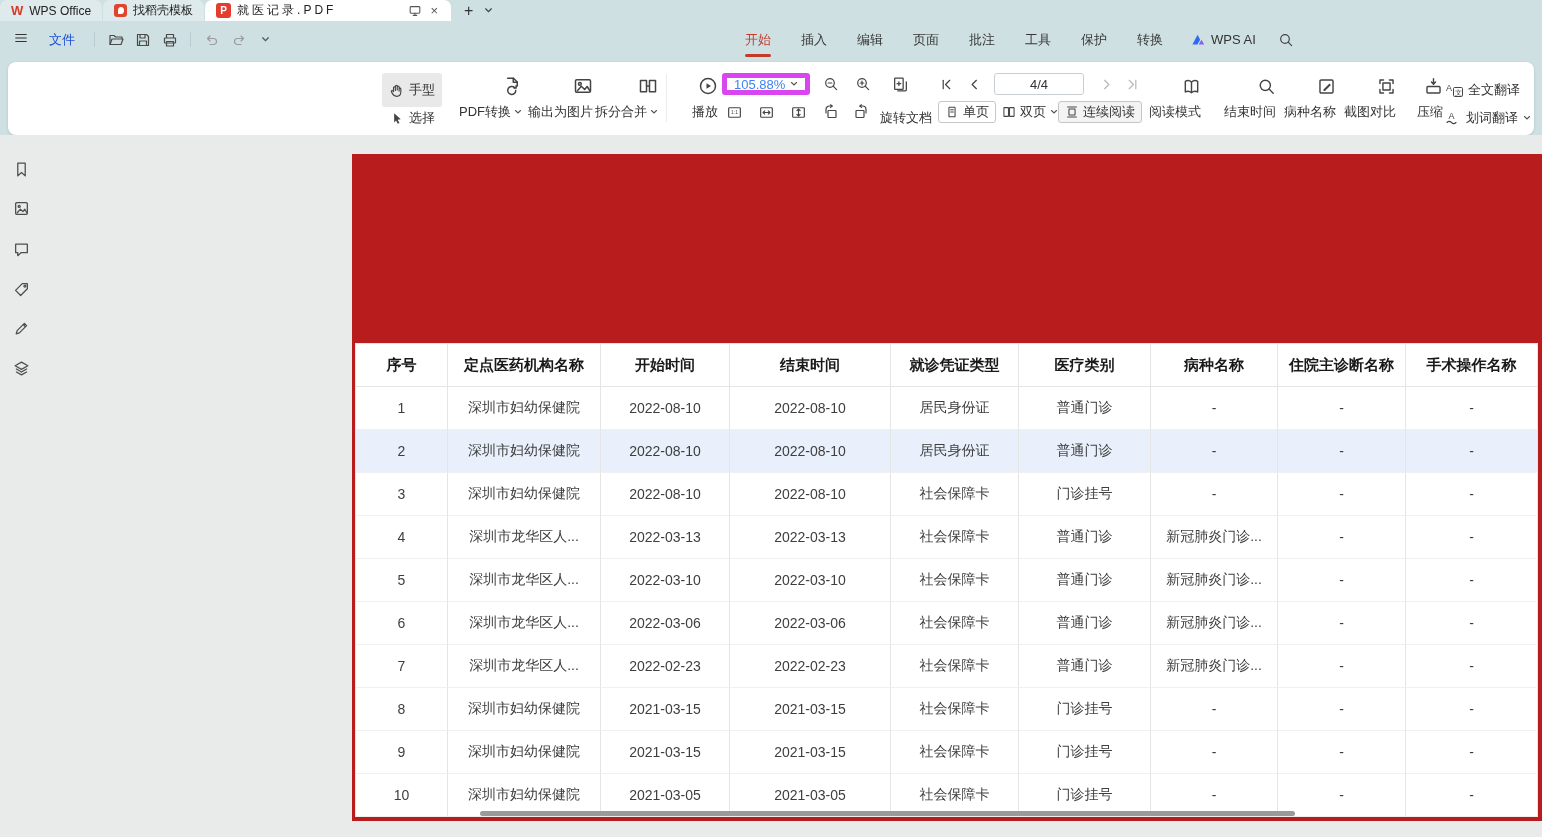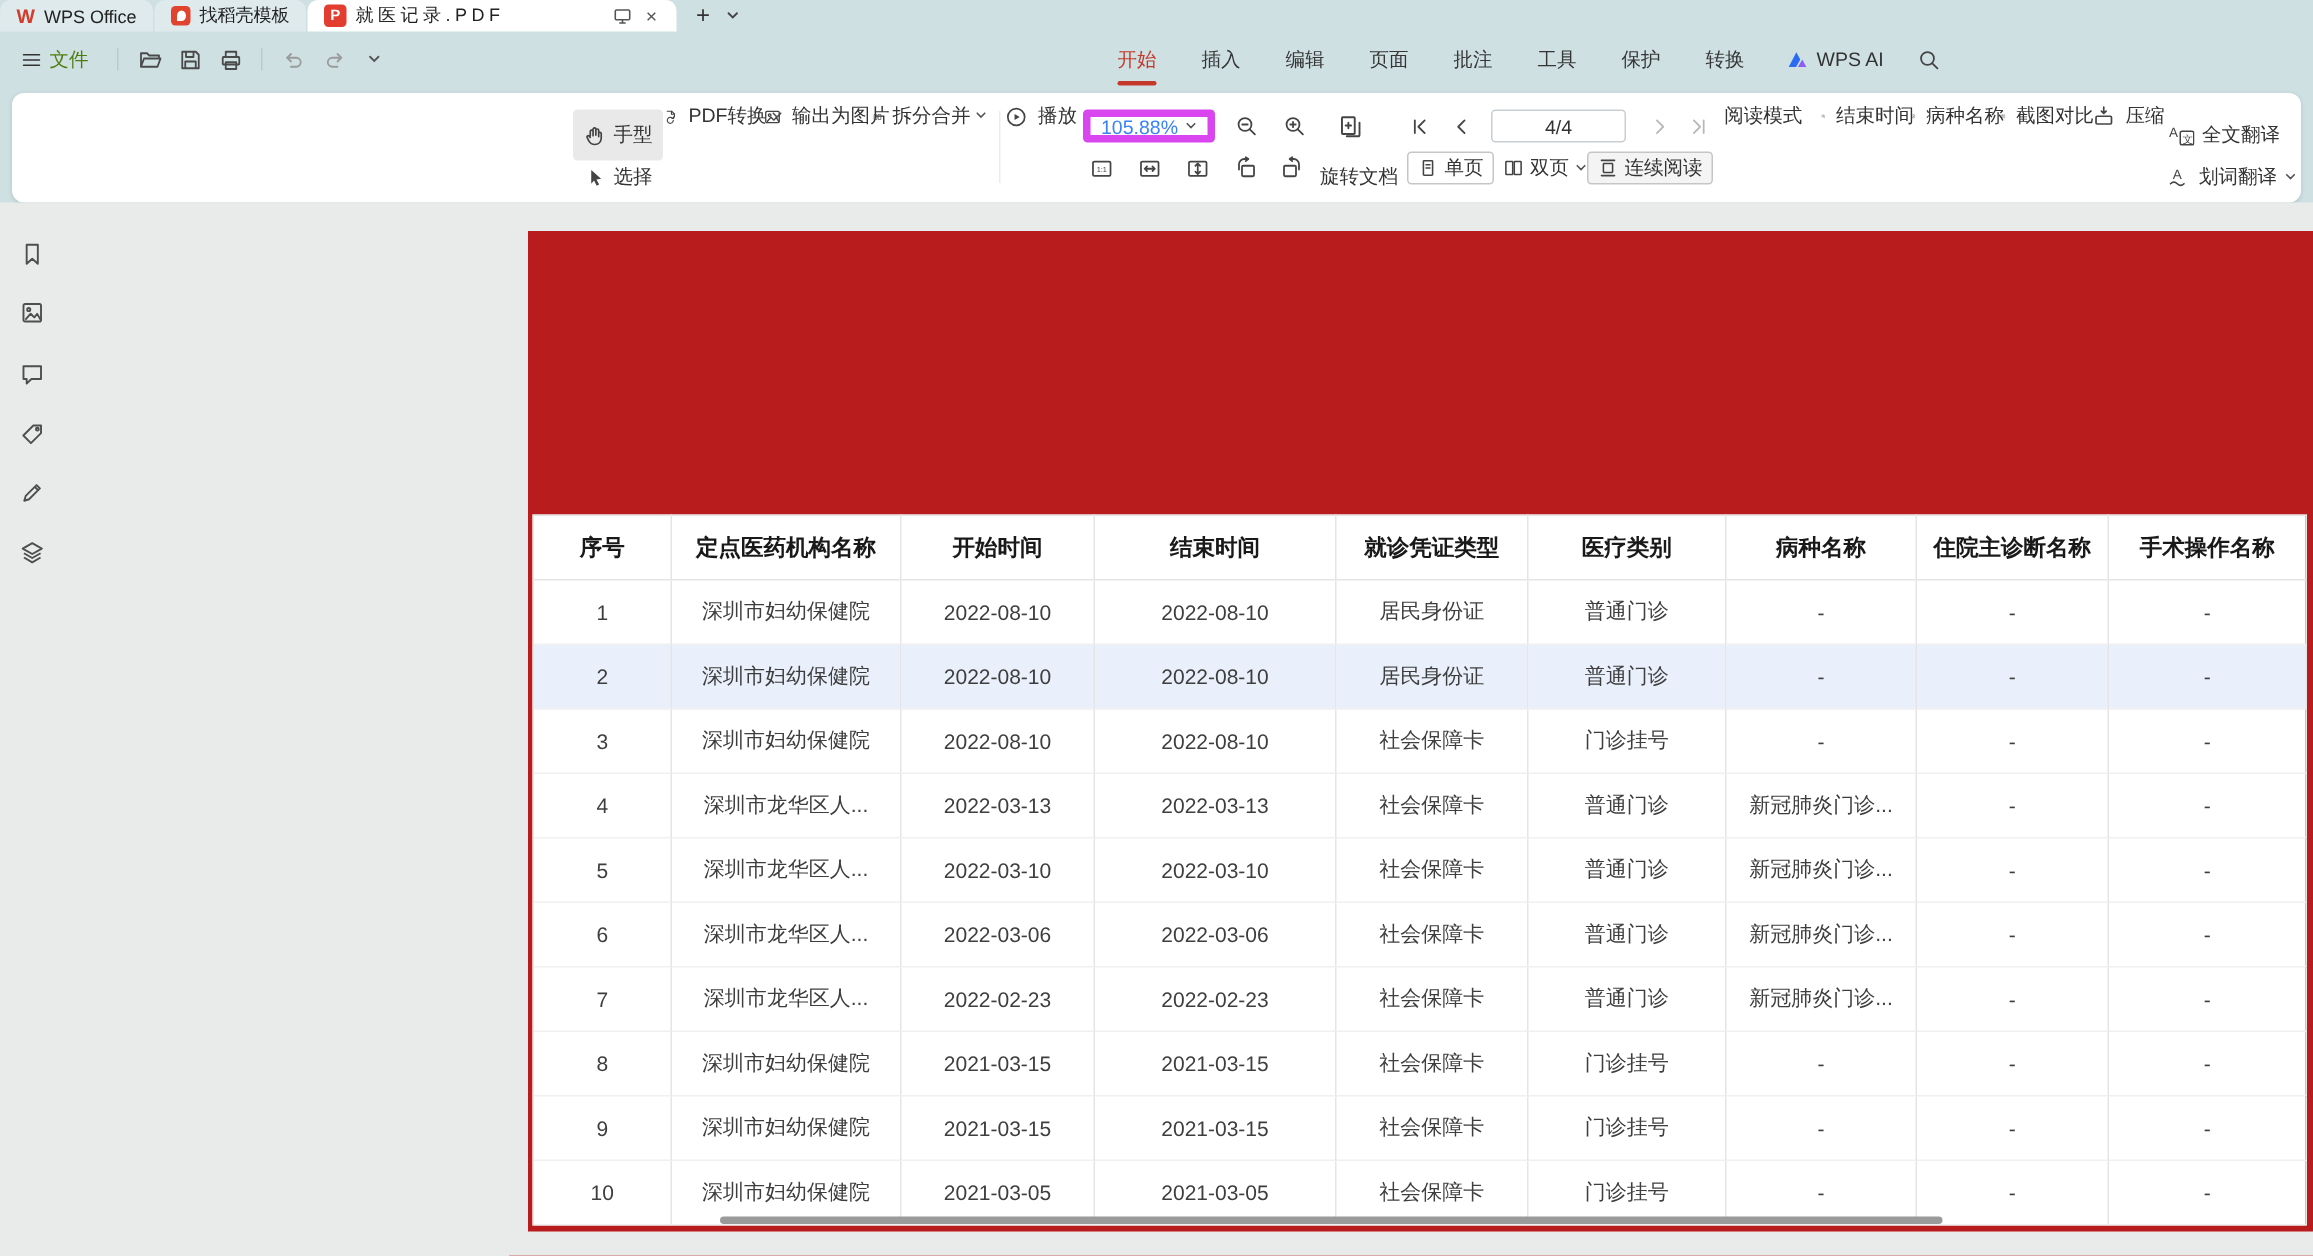--- a/index.html
+++ b/index.html
@@ -21,41 +21,41 @@
 .docicon{width:15px;height:15px;border-radius:3px;background:#e23d2e;color:#fff;font-size:10px;
      font-weight:bold;display:flex;align-items:center;justify-content:center;flex:0 0 auto}
 .tab-title{letter-spacing:3px;font-size:12px;color:#222;flex:1;white-space:nowrap;overflow:hidden}
 .tab-x{font-size:13px;color:#555;padding:0 2px}
 .newtab{display:flex;align-items:center;gap:11px;padding-left:13px;color:#333}
 .plus{font-size:16px;color:#333;line-height:1}
 
 
 .menubar{position:absolute;top:21px;left:0;right:0;height:37px;display:flex;align-items:center}
 .mb-left{display:flex;align-items:center;padding-left:12px}
-.filebtn{display:flex;align-items:center;gap:5px;font-size:13px;color:#4d7c0f;padding:0 12px 0 2px}
+.filebtn{display:flex;gap:21px;font-size:13px;color:#1d4ed8;padding:0 12px 0 2px}
 .mb-ic{width:27px;height:24px;display:flex;align-items:center;justify-content:center;color:#4a4a4a}
 .mb-ic.dim{color:#9b9b9b}
 .vdiv{width:1px;height:15px;background:#b7cbd0;margin:0 7px}
 .menu-right{position:absolute;left:730px;top:0;height:37px;display:flex;align-items:center}
 .mi-list{display:flex;align-items:center;height:37px}
 .menu-item{font-size:13px;color:#363636;padding:0 15px;height:37px;line-height:37px;position:relative}
 .menu-item.active{color:#c5392b}
 .menu-item.active::after{content:"";position:absolute;left:15px;right:15px;bottom:1px;height:3px;
      border-radius:2px;background:#c5392b}
 .wpsai{display:flex;align-items:center;gap:5px;font-size:13px;color:#333;padding:0 13px}
 .mb-search{margin-left:9px;color:#444}
 
 
 .toolbar{position:absolute;left:8px;top:62px;width:1526px;height:73px;background:#fff;
      border-radius:8px;box-shadow:0 1px 3px rgba(60,85,90,.20)}
 .t-abs{position:absolute;display:flex;align-items:center;gap:5px;font-size:13px;color:#333;height:34px}
 .lbl{white-space:nowrap}
 .hbtn{border-radius:3px;padding:0 7px}
 .hbtn.sel{background:#e9e9e9}
-.vbtn{position:absolute;top:6px;height:61px;display:flex;flex-direction:row;align-items:flex-start;
+.vbtn{position:absolute;top:6px;height:61px;display:flex;flex-direction:column;align-items:flex-end;
      justify-content:center;gap:7px;font-size:13px;color:#333}
 .vlbl{display:flex;align-items:center;gap:3px;white-space:nowrap}
 .tsep{position:absolute;width:1px;background:#ececec}
 .combo{position:absolute;display:flex;align-items:center;justify-content:space-between;gap:4px;
      border:5px solid #d946ef;border-radius:3px;padding:0 7px;font-size:13px;height:22px;background:#fff;color:#3b82f6}
 .icbtn{position:absolute;width:25px;height:22px;display:flex;align-items:center;justify-content:center;color:#454545}
 .icbtn.dim{color:#b9b9b9}
 .pageinput{position:absolute;height:22px;border:1px solid #c9ced2;border-radius:3px;text-align:center;
      font-size:13px;color:#333;background:#fff;font-family:inherit;outline:none}
 .pill{position:absolute;height:22px;display:flex;align-items:center;gap:4px;font-size:13px;

